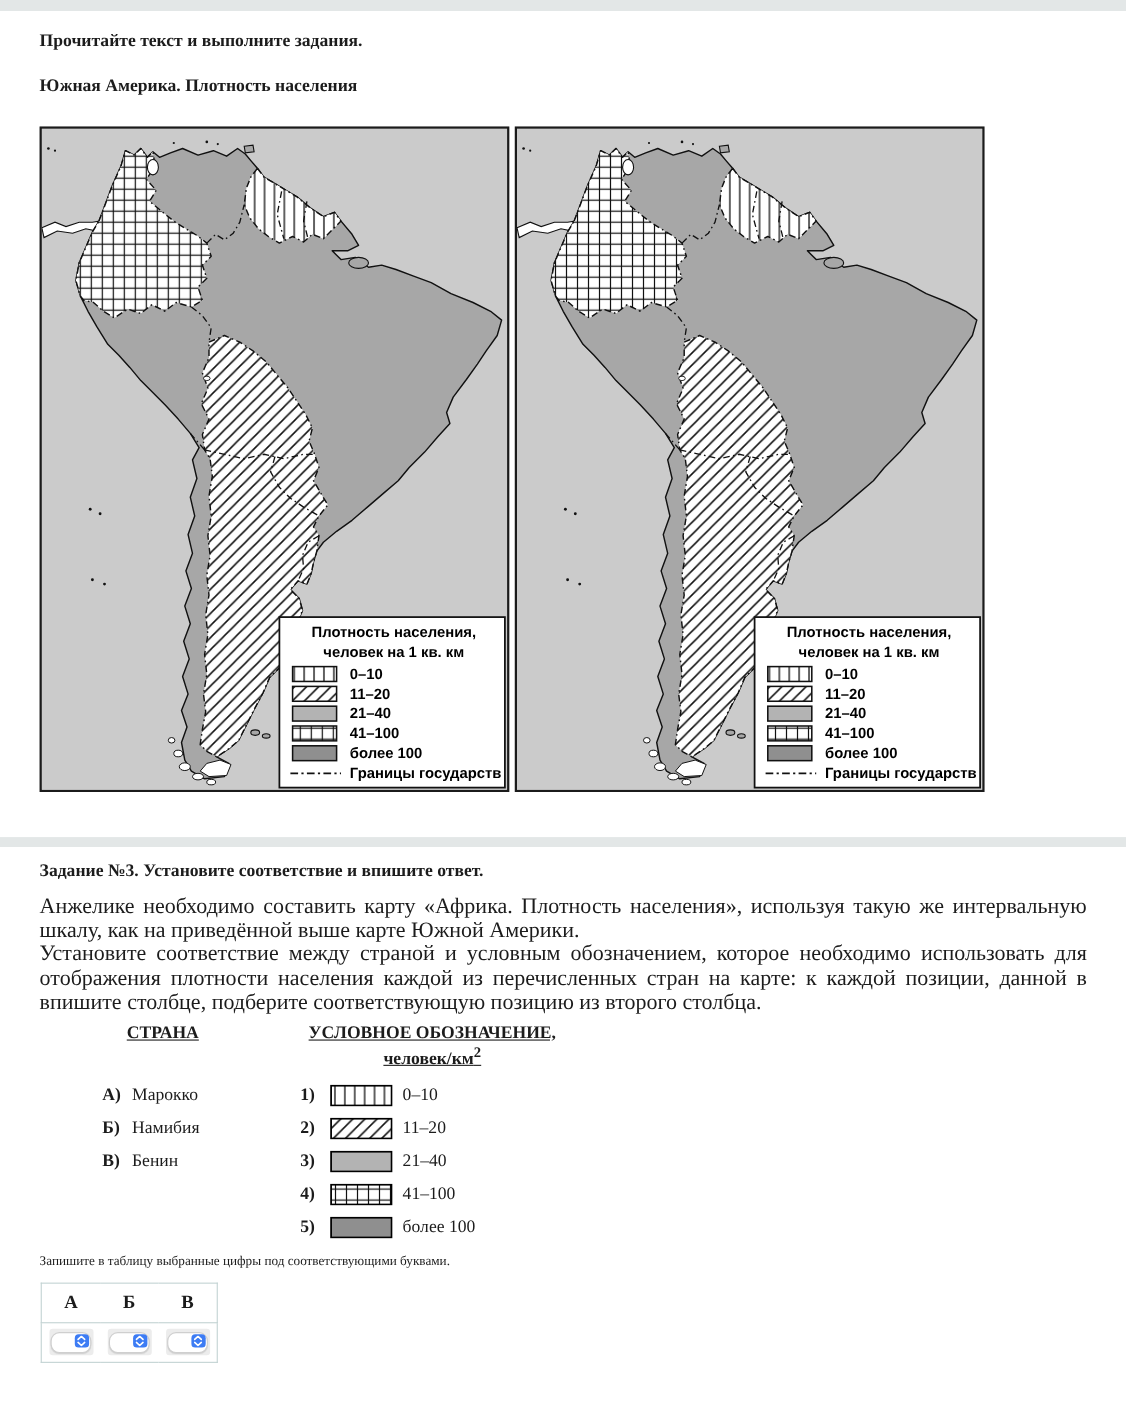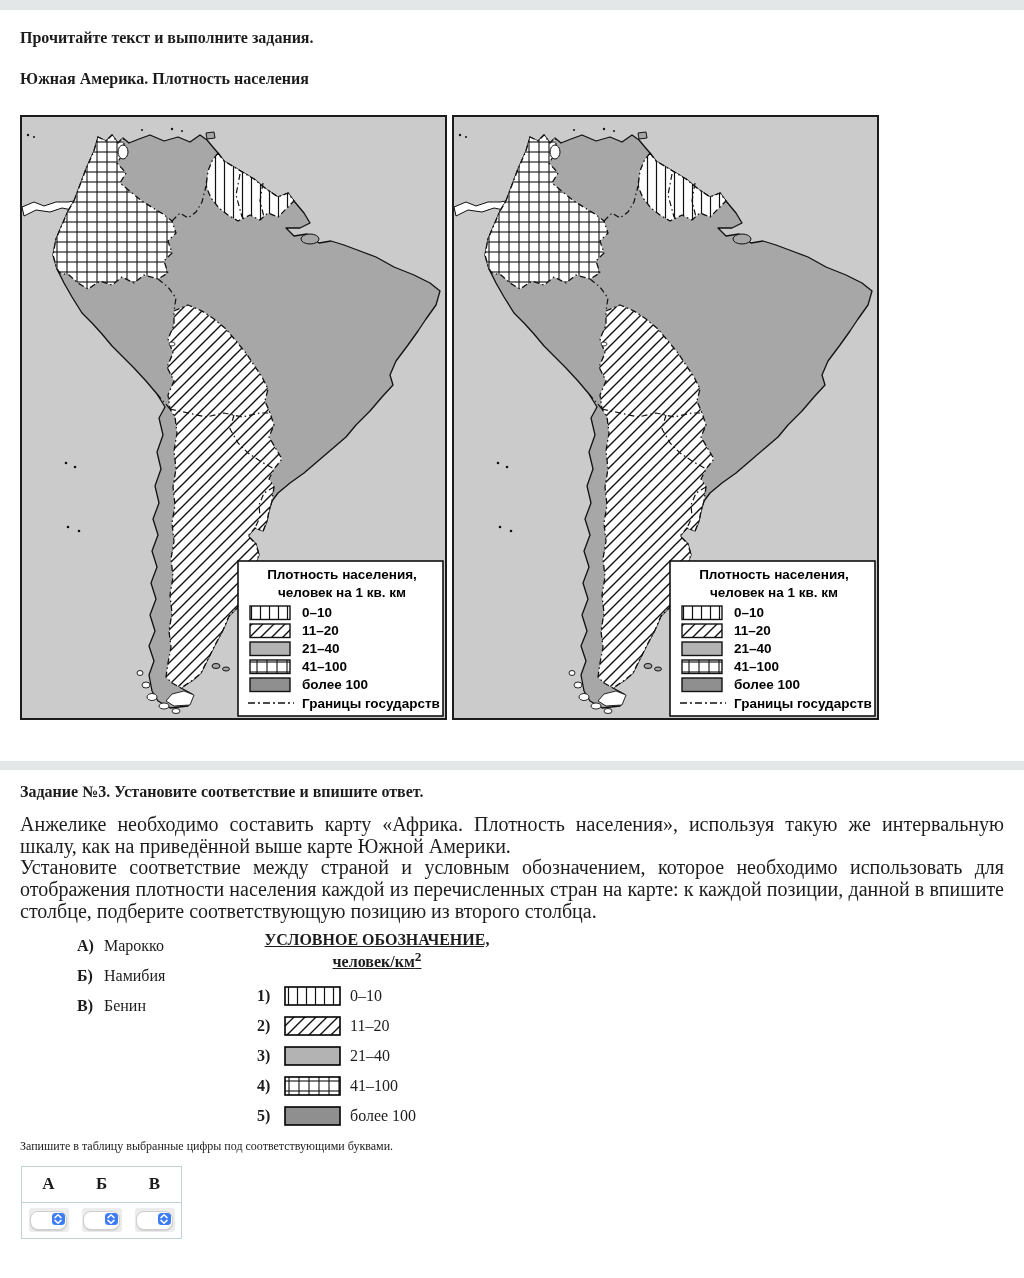--- a/index.html
+++ b/index.html
@@ -1,19 +1,19 @@
 <!DOCTYPE html>
 <html lang="ru"><head>
 <meta charset="utf-8">
 <style>
   html,body{margin:0;padding:0;background:#fff;}
   body{width:1024px;min-height:1278px;font-family:"Liberation Serif",serif;color:#1c1c1c;}
   .topbar{height:10px;background:#e3e7e7;}
   .divider{height:9px;background:#e3e7e7;margin-top:41px;}
-  .content{padding:0 20px;}
+  .content{padding:0 36px;}
   .h-bold{font-size:16px;font-weight:bold;margin:0;}
   .title1{margin-top:19px;}
   .title2{margin-top:23px;}
   .maps{display:flex;gap:5px;margin-top:27px;}
   .map{width:423px;height:601px;border:2px solid #1b1b1b;background:#cbcbcb;display:block;}
   .task-title{margin-top:13px;}
   .paras{margin-top:13px;font-size:20px;line-height:21.7px;text-align:justify;}
   .paras p{margin:0;}
   
   .match{display:flex;margin-top:8px;font-size:16px;}
@@ -146,20 +146,21 @@
 <div class="content">
   <p class="h-bold task-title">Задание №3. Установите соответствие и впишите ответ.</p>
 
   <div class="paras">
     <p>Анжелике необходимо составить карту «Африка. Плотность населения», используя такую же интервальную шкалу, как на приведённой выше карте Южной Америки.</p>
     <p>Установите соответствие между страной и условным обозначением, которое необходимо использовать для отображения плотности населения каждой из перечисленных стран на карте: к каждой позиции, данной в впишите столбце, подберите соответствующую позицию из второго столбца.</p>
   </div>
 
   <div class="match">
     <div class="mcol-left">
+      <div class="mhead mhead-left">СТРАНА</div>
       <div class="mrow">
         <span class="letter">А)</span>
         <span>Марокко</span>
       </div>
       <div class="mrow">
         <span class="letter">Б)</span>
         <span>Намибия</span>
       </div>
       <div class="mrow">
         <span class="letter">В)</span>

